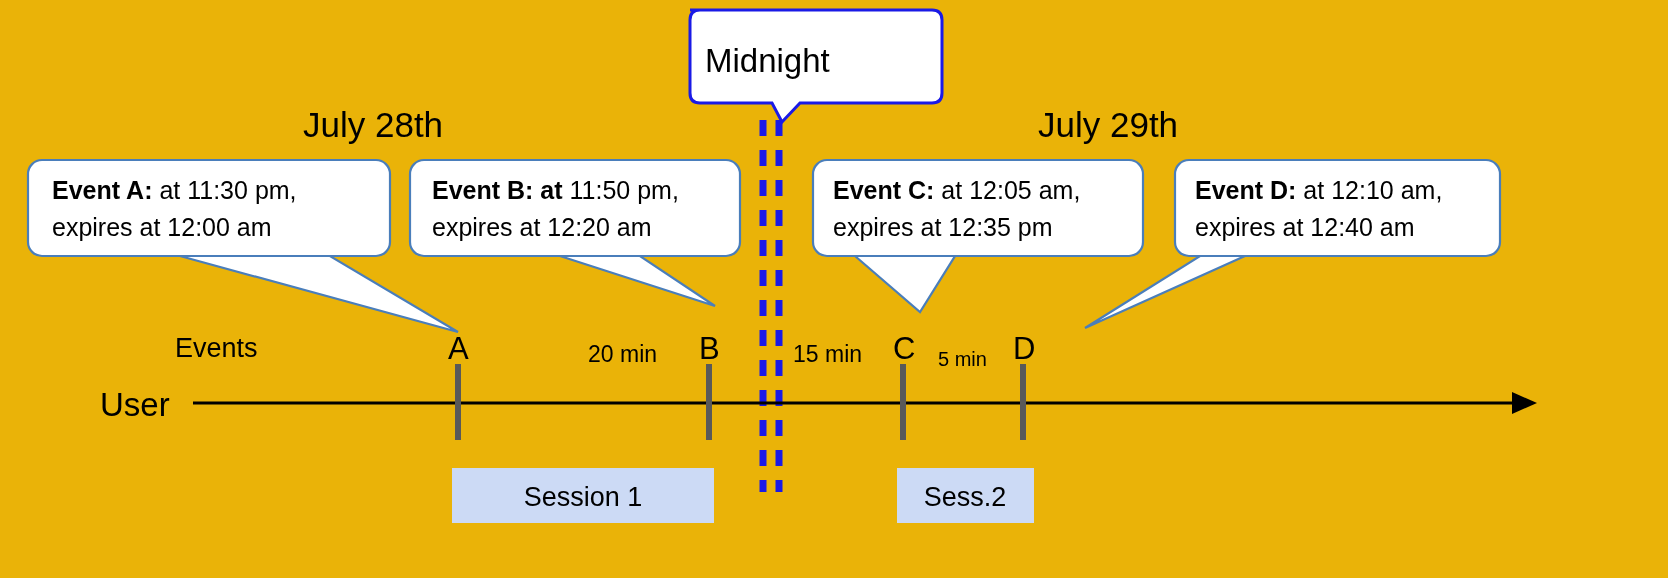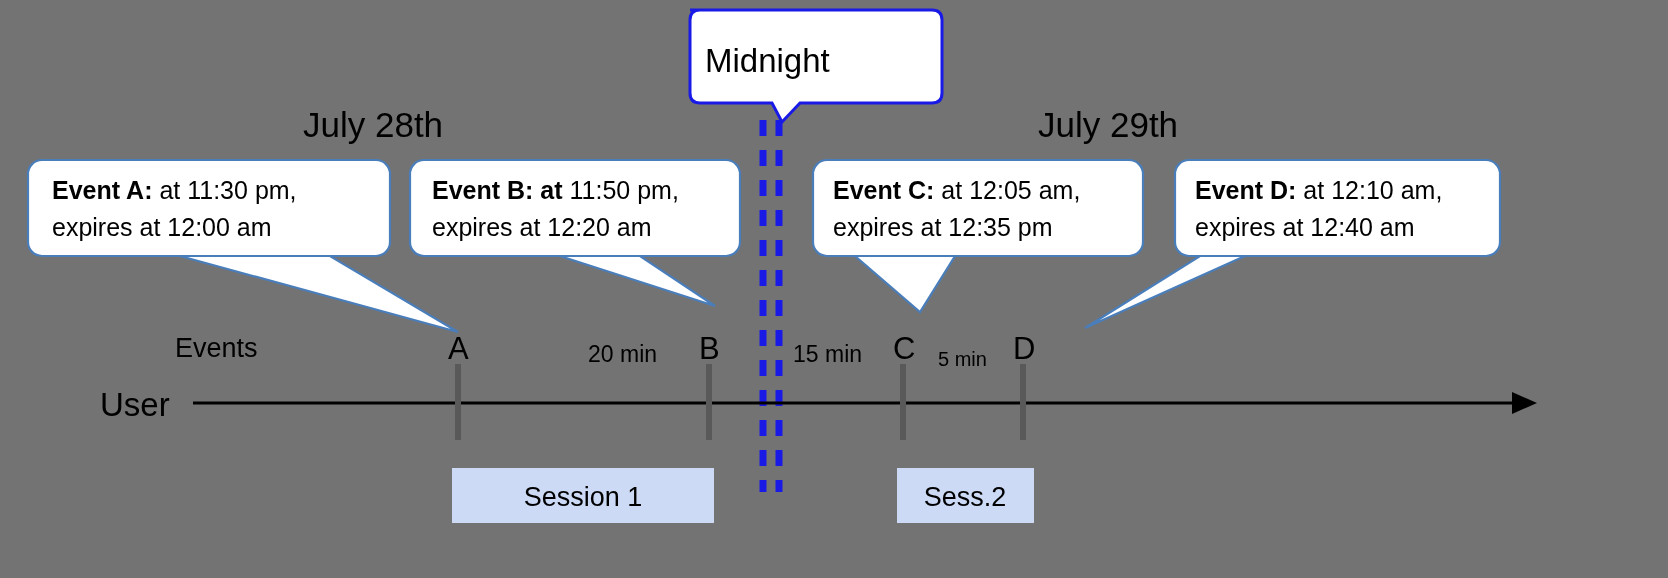--- a/index.html
+++ b/index.html
@@ -10,21 +10,21 @@
   body {
     width: 1668px;
     height: 578px;
     font-family: "Liberation Sans", sans-serif;
     overflow: hidden;
   }
   #stage {
     position: relative;
     width: 1668px;
     height: 578px;
-    background: #737373;
+    background: #eab308;
   }
   svg#diagram {
     position: absolute;
     left: 0;
     top: 0;
     width: 1668px;
     height: 578px;
   }
   .callout-text {
     font-family: "Liberation Sans", sans-serif;

